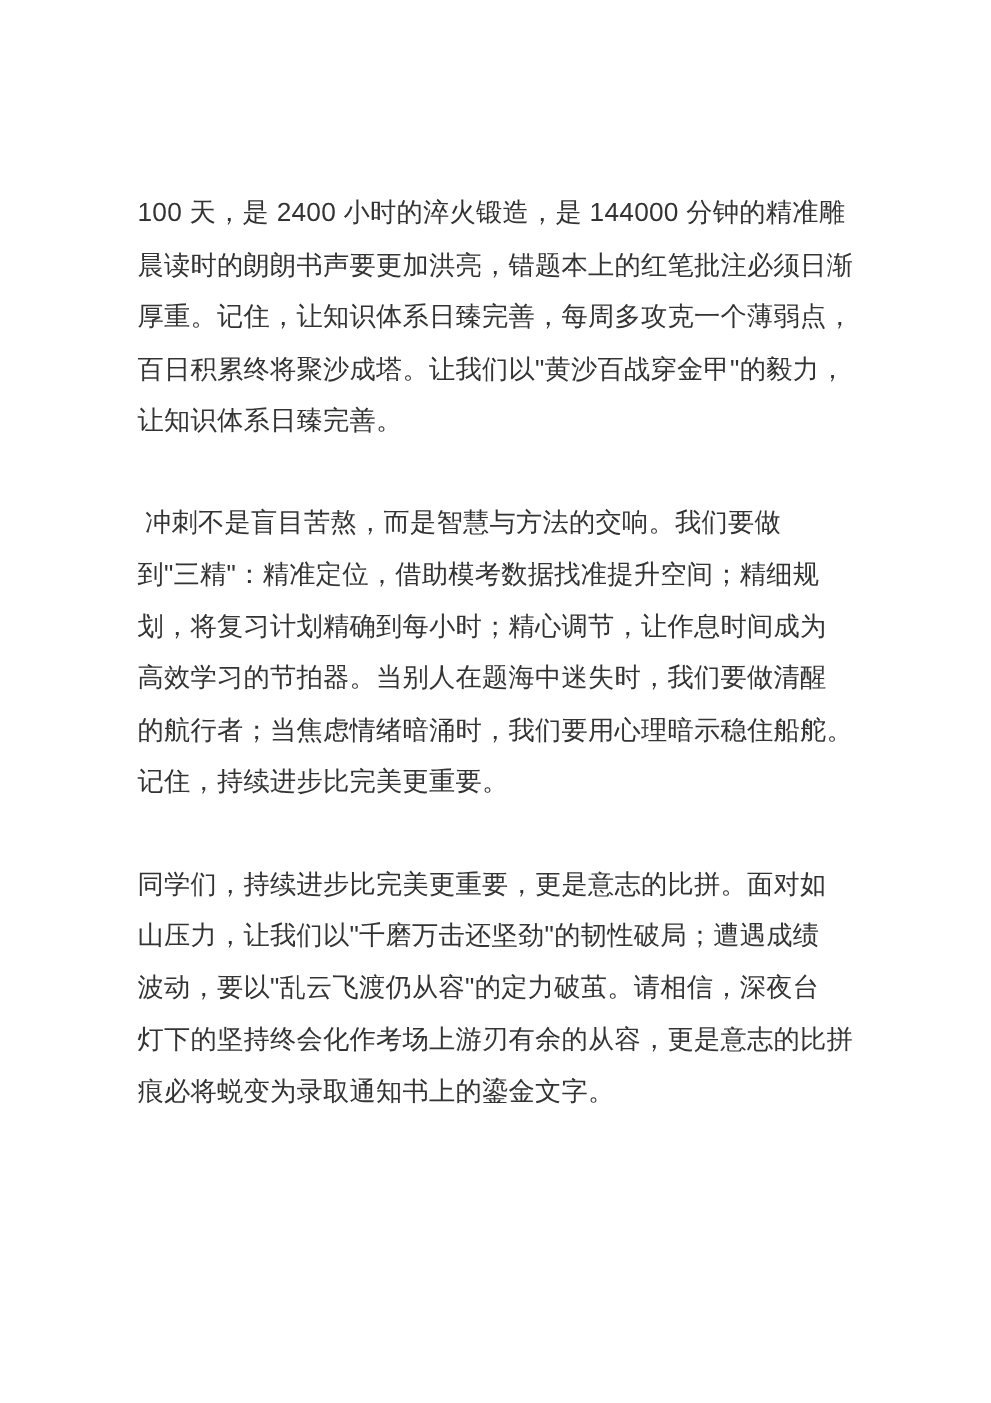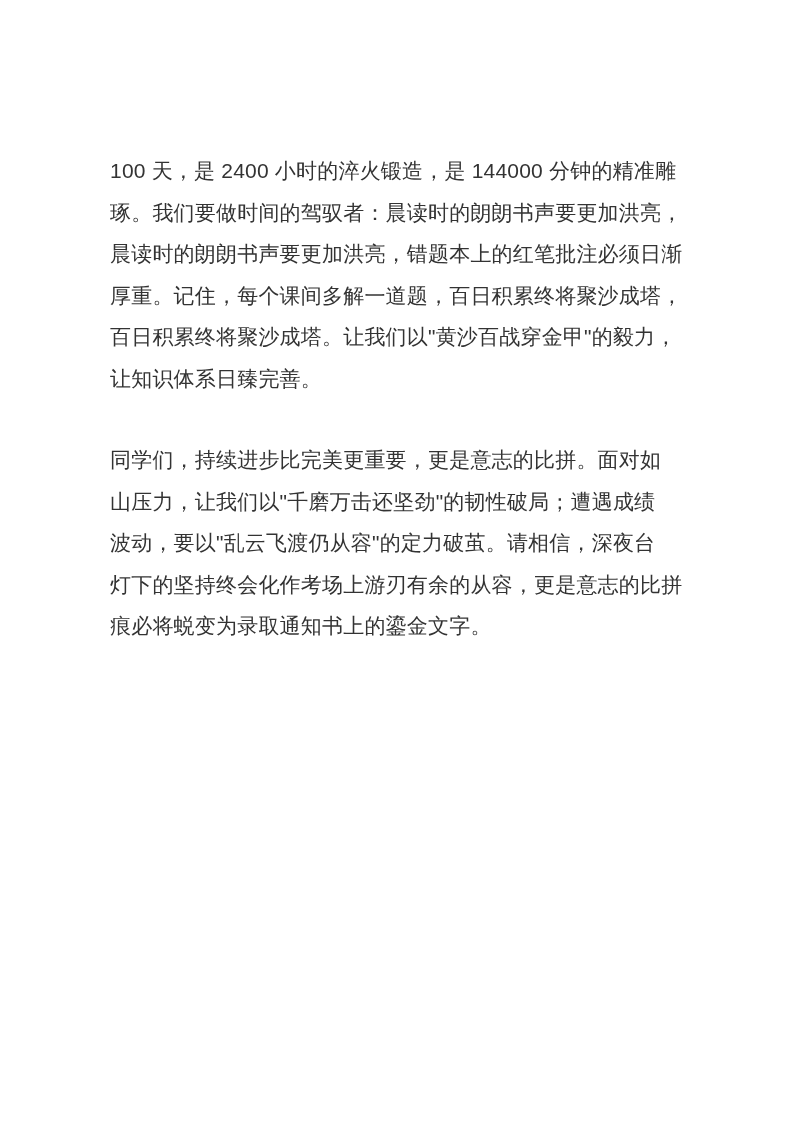--- a/index.html
+++ b/index.html
@@ -36,27 +36,34 @@
   }
 </style>
 </head>
 <body>
 
 <div class="page">
   <div class="content">
 
     <div class="paragraph">
       <div class="line">100 天，是 2400 小时的淬火锻造，是 144000 分钟的精准雕</div>
-      <div class="line">琢。我们要做时间的驾驭者：晨读时的朗朗书声要更加洪亮，</div>
       <div class="line">晨读时的朗朗书声要更加洪亮，错题本上的红笔批注必须日渐</div>
-      <div class="line">厚重。记住，每个课间多解一道题，百日积累终将聚沙成塔，</div>
+      <div class="line">厚重。记住，让知识体系日臻完善，每周多攻克一个薄弱点，</div>
       <div class="line">百日积累终将聚沙成塔。让我们以"黄沙百战穿金甲"的毅力，</div>
       <div class="line">让知识体系日臻完善。</div>
     </div>
 
+    <div class="paragraph">
+      <div class="line"> 冲刺不是盲目苦熬，而是智慧与方法的交响。我们要做</div>
+      <div class="line">到"三精"：精准定位，借助模考数据找准提升空间；精细规</div>
+      <div class="line">划，将复习计划精确到每小时；精心调节，让作息时间成为</div>
+      <div class="line">高效学习的节拍器。当别人在题海中迷失时，我们要做清醒</div>
+      <div class="line">的航行者；当焦虑情绪暗涌时，我们要用心理暗示稳住船舵。</div>
+      <div class="line">记住，持续进步比完美更重要。</div>
+    </div>
 
     <div class="paragraph">
       <div class="line">同学们，持续进步比完美更重要，更是意志的比拼。面对如</div>
       <div class="line">山压力，让我们以"千磨万击还坚劲"的韧性破局；遭遇成绩</div>
       <div class="line">波动，要以"乱云飞渡仍从容"的定力破茧。请相信，深夜台</div>
       <div class="line">灯下的坚持终会化作考场上游刃有余的从容，更是意志的比拼</div>
       <div class="line">痕必将蜕变为录取通知书上的鎏金文字。</div>
     </div>
 
 

